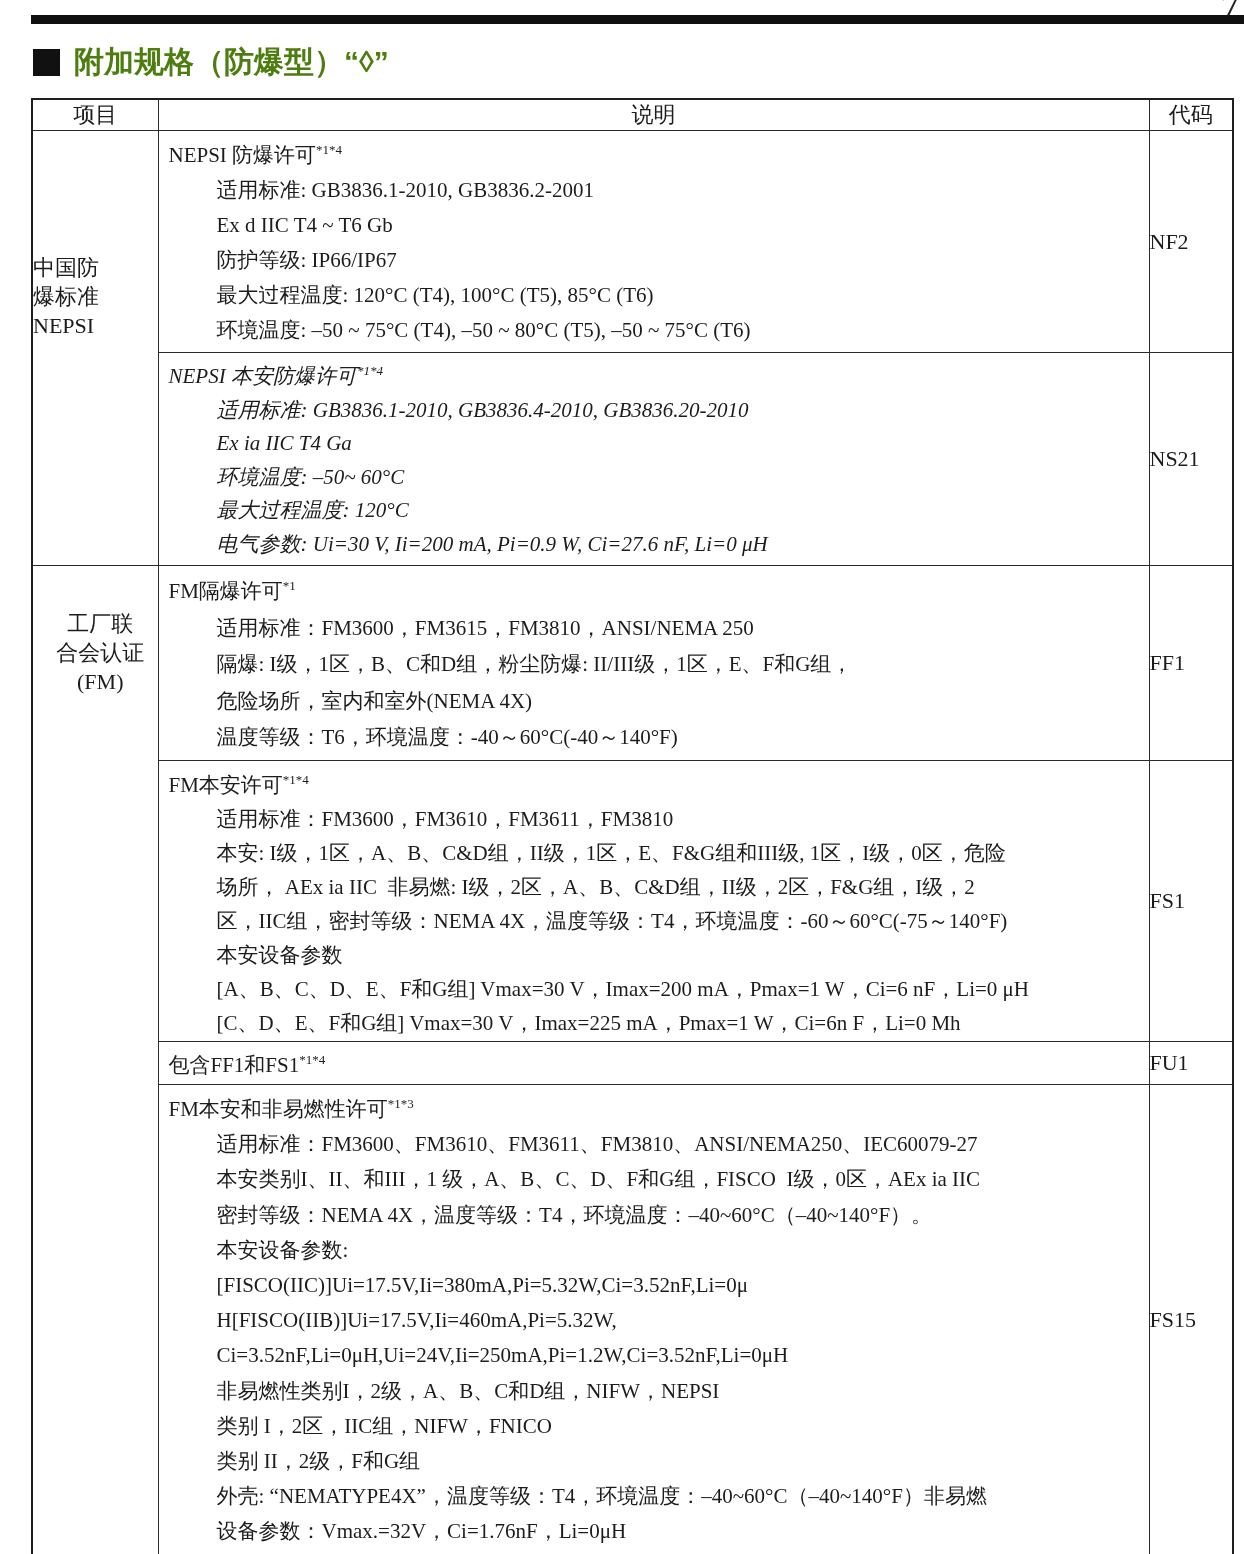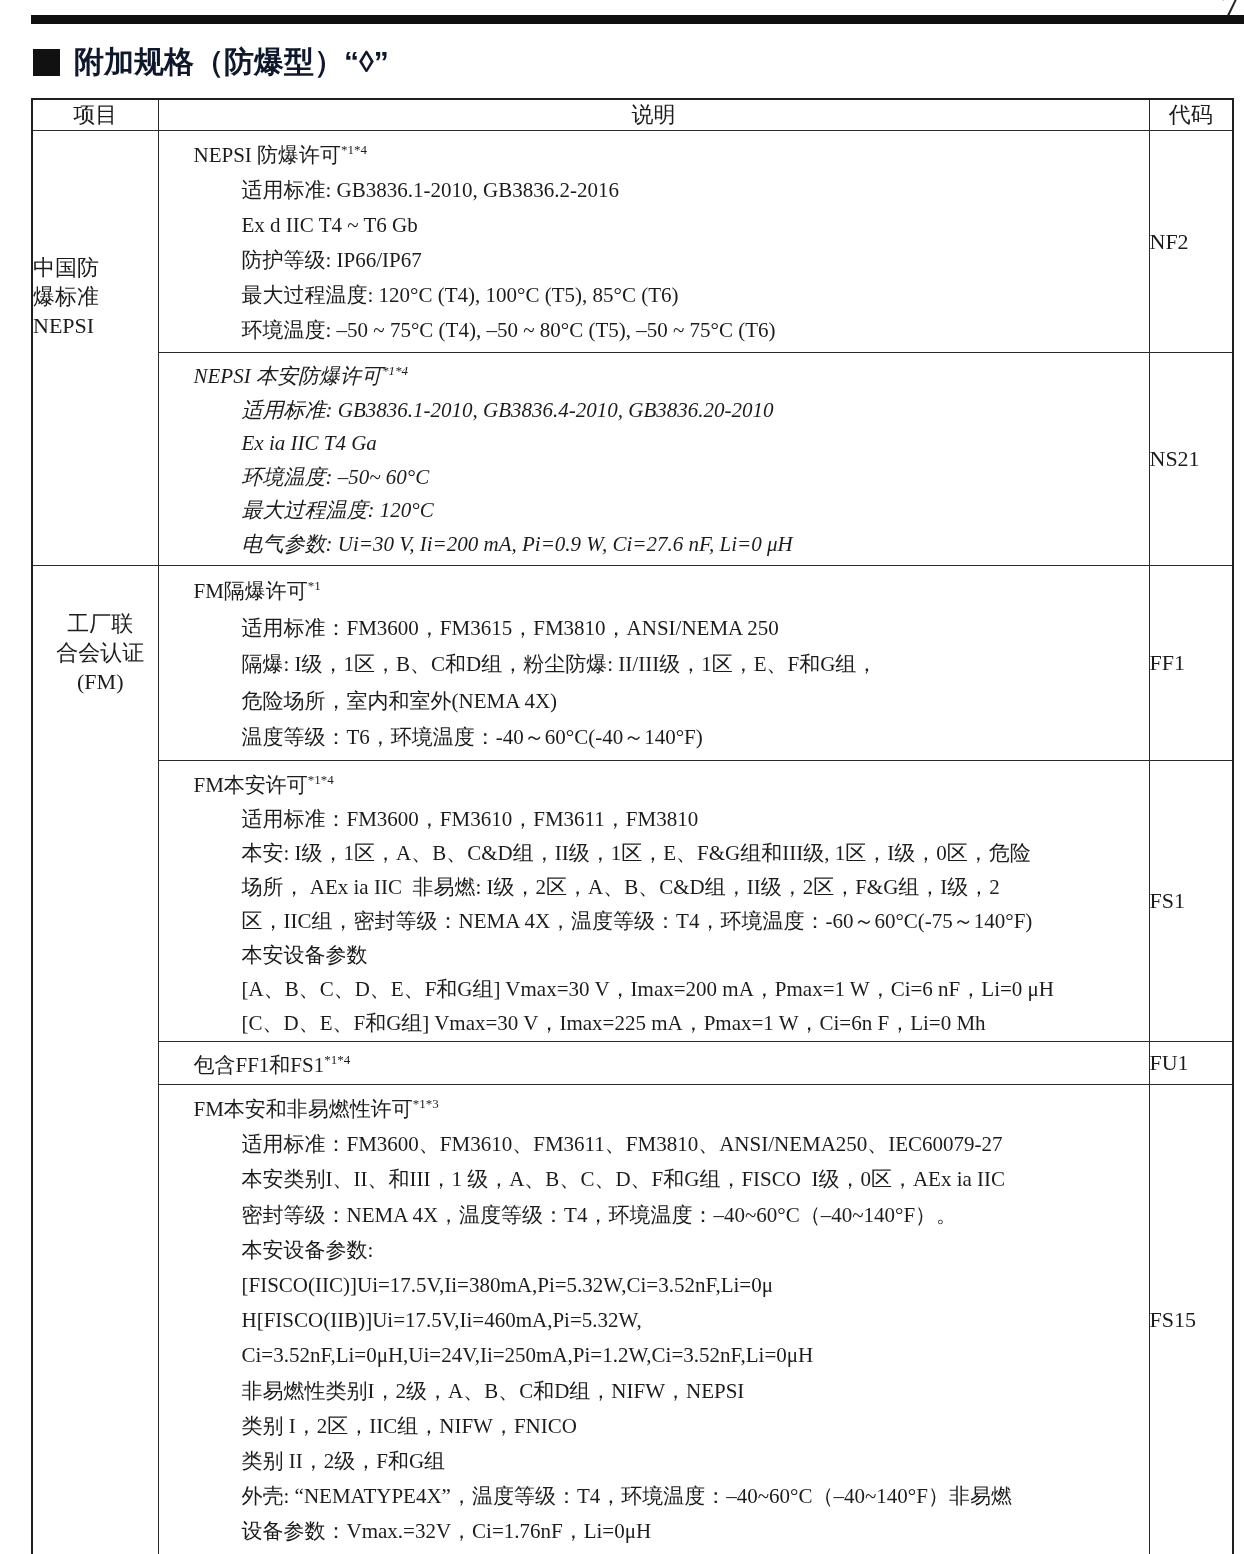--- a/index.html
+++ b/index.html
@@ -6,37 +6,37 @@
   body{
     width:1244px;height:1554px;background:#ffffff;
     font-family:"Liberation Serif","DejaVu Serif",serif;
     color:#1c1c1c;
   }
   .page{position:relative;width:1244px;height:1554px;overflow:hidden;background:#fff;}
   .page-number{position:absolute;top:-17px;right:4px;font-size:40px;color:#222;}
   .top-rule{position:absolute;left:31px;top:15px;width:1213px;height:9px;background:#101010;}
   .section-title{
     position:absolute;left:33px;top:42px;display:flex;align-items:center;gap:14px;
-    font-family:"Liberation Sans","DejaVu Sans",sans-serif;font-weight:bold;font-size:30px;color:#0f172a;
+    font-family:"Liberation Sans","DejaVu Sans",sans-serif;font-weight:bold;font-size:30px;color:#4d7c0f;
   }
   .bullet{display:inline-block;width:27px;height:27px;background:#111;}
   table.spec{
     position:absolute;left:31px;top:98px;width:1201px;
     border-collapse:collapse;table-layout:fixed;
     border:2px solid #1f1f1f;
   }
   th,td{border:1.5px solid #2b2b2b;padding:0;overflow:hidden;}
   th{height:30px;font-weight:normal;font-size:22px;text-align:center;vertical-align:middle;}
   col.c-item{width:126px;} col.c-desc{width:991px;} col.c-code{width:84px;}
   td.grp{font-size:22px;vertical-align:top;line-height:29px;}
   td.g-nepsi{text-align:left;padding-top:122px;}
   td.g-fm{text-align:center;padding-left:10px;padding-top:43px;}
   td.desc{font-size:21px;vertical-align:top;padding:7px 4px 0 10px;}
   td.code{font-size:22px;text-align:left;vertical-align:middle;}
-  .line{white-space:pre;margin-left:25px;}
+  .line{white-space:pre;}
   .line.ind{padding-left:48px;}
   sup{font-size:13px;line-height:0;}
   .d-nf2{height:214px;} .d-nf2 .line{line-height:35px;}
   .d-ns21{height:205px;} .d-ns21 .line{line-height:33.5px;font-style:italic;}
   .d-ff1{height:187px;padding-top:8px;} .d-ff1 .line{line-height:36.5px;font-family:Liberation Serif, serif;}
   .d-fs1{height:273px;padding-top:3px;} .d-fs1 .line{line-height:34px;}
   .d-fu1{height:35px;padding-top:1px;} .d-fu1 .line{line-height:32px;}
   .d-fs15{height:462px;} .d-fs15 .line{line-height:35.2px;}
 </style>
 </head>
@@ -66,21 +66,21 @@
     </tr>
 
     <tr>
       <td class="grp g-nepsi" rowspan="2">
         <div>中国防</div>
         <div>爆标准</div>
         <div>NEPSI</div>
       </td>
       <td class="desc d-nf2">
         <div class="line"><span>NEPSI 防爆许可</span><sup>*1*4</sup></div>
-        <div class="line ind"><span>适用标准: GB3836.1-2010, GB3836.2-2016</span></div>
+        <div class="line ind"><span>适用标准: GB3836.1-2010, GB3836.2-2001</span></div>
         <div class="line ind"><span>Ex d IIC T4 ~ T6 Gb</span></div>
         <div class="line ind"><span>防护等级: IP66/IP67</span></div>
         <div class="line ind"><span>最大过程温度: 120°C (T4), 100°C (T5), 85°C (T6)</span></div>
         <div class="line ind"><span>环境温度: –50 ~ 75°C (T4), –50 ~ 80°C (T5), –50 ~ 75°C (T6)</span></div>
       </td>
       <td class="code">NF2</td>
     </tr>
 
     <tr>
       <td class="desc d-ns21">

